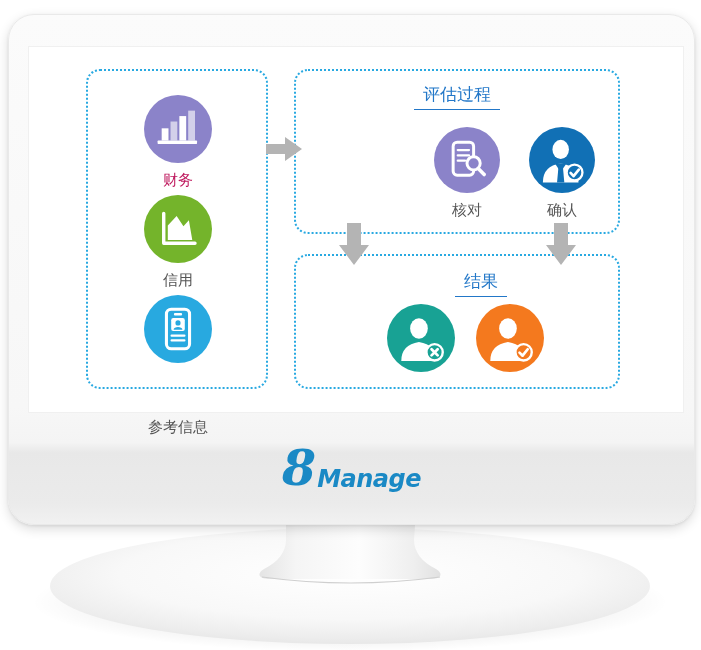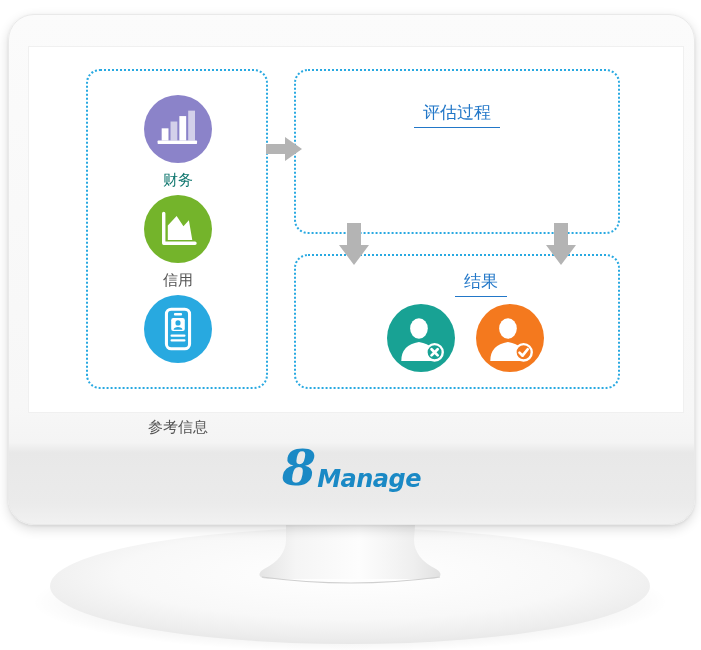--- a/index.html
+++ b/index.html
@@ -12,21 +12,21 @@
          background:linear-gradient(180deg,#fbfbfb 0%,#f7f7f7 77%,#f4f4f4 84%,#e8e8e8 86%,#ebebeb 96%,#f1f1f1 100%);
          border:1px solid #e9e9e9;
          box-shadow:0 4px 12px rgba(0,0,0,0.14),0 1px 3px rgba(0,0,0,0.08);}
   .screen{position:absolute;left:19px;top:31px;width:654px;height:365px;background:#ffffff;
           border:1px solid #f0f0f0;}
   
   .panel{position:absolute;border:2px dotted #29a9e1;border-radius:14px;box-sizing:border-box;}
   .panel-inputs{left:57px;top:22px;width:182px;height:320px;}
   .panel-process{left:265px;top:22px;width:326px;height:165px;}
   .panel-result{left:265px;top:207px;width:326px;height:135px;}
-  .panel-title{text-align:center;margin-top:30px;font-size:17px;}
+  .panel-title{text-align:center;margin-top:12px;font-size:17px;}
   .panel-title span{display:inline-block;border-bottom:1.6px solid;padding:0 9px 3px;}
   
   .node{position:absolute;display:flex;flex-direction:column;align-items:center;width:100px;}
   .node svg.ci{display:block;}
   .node-label{margin-top:8px;font-size:15px;white-space:nowrap;}
   .arrow{position:absolute;z-index:5;}
   
   .logo-bar{position:absolute;left:0;top:424px;width:100%;height:52px;display:flex;
             justify-content:center;align-items:flex-end;}
   .logo8{font-family:"DejaVu Serif","Liberation Serif",serif;font-style:italic;font-weight:bold;
@@ -75,21 +75,21 @@
 
         <div class="node" style="left:40px;top:24px;">
           <svg class="ci" width="68" height="68" viewBox="0 0 100 100">
             <circle cx="50" cy="50" r="50" fill="#8b83c9"></circle>
             <rect x="20" y="67" width="58" height="5" rx="1" fill="#ffffff"></rect>
             <rect x="26" y="49" width="10" height="18" fill="#ffffff"></rect>
             <rect x="39" y="39" width="10" height="28" fill="rgba(255,255,255,0.62)"></rect>
             <rect x="52" y="31" width="10" height="36" fill="#ffffff"></rect>
             <rect x="65" y="23" width="10" height="44" fill="rgba(255,255,255,0.62)"></rect>
           </svg>
-          <div class="node-label" style="color: #0f766e;">财务</div>
+          <div class="node-label" style="color: #be185d;">财务</div>
         </div>
 
         <div class="node" style="left:40px;top:124px;">
           <svg class="ci" width="68" height="68" viewBox="0 0 100 100">
             <circle cx="50" cy="50" r="50" fill="#74b42b"></circle>
             <path d="M29 27 L29 71 L75 71" fill="none" stroke="#ffffff" stroke-width="5" stroke-linecap="round" stroke-linejoin="round"></path>
             <polygon points="35,66 35,45 48,31 58,46 66,37 71,66" fill="#ffffff"></polygon>
           </svg>
           <div class="node-label" style="color: rgb(85, 85, 85);">信用</div>
         </div>
@@ -112,21 +112,45 @@
       <svg class="arrow" style="left:237px;top:90px;" width="36" height="24" viewBox="0 0 36 24">
         <polygon points="0,7 19,7 19,0 36,12 19,24 19,17 0,17" fill="#b4b4b4"></polygon>
       </svg>
 
       <div class="panel panel-process">
         <div class="panel-title">
           <span style="color: rgb(34, 119, 200);">评估过程</span>
         </div>
 
 
+        <div class="node" style="left:121px;top:56px;">
+          <svg class="ci" width="66" height="66" viewBox="0 0 100 100">
+            <circle cx="50" cy="50" r="50" fill="#8b83c9"></circle>
+            <rect x="29" y="23" width="31" height="50" rx="6" fill="none" stroke="#ffffff" stroke-width="4.5"></rect>
+            <line x1="36" y1="35" x2="53" y2="35" stroke="#ffffff" stroke-width="3.5" stroke-linecap="round"></line>
+            <line x1="36" y1="43" x2="53" y2="43" stroke="#ffffff" stroke-width="3.5" stroke-linecap="round"></line>
+            <line x1="36" y1="51" x2="47" y2="51" stroke="#ffffff" stroke-width="3.5" stroke-linecap="round"></line>
+            <circle cx="60" cy="55" r="10" stroke="#ffffff" stroke-width="4.5" fill="#8b83c9"></circle>
+            <line x1="67" y1="63" x2="76" y2="72" stroke="#ffffff" stroke-width="5.5" stroke-linecap="round"></line>
+          </svg>
+          <div class="node-label" style="color: rgb(85, 85, 85);">核对</div>
+        </div>
 
+        <div class="node" style="left:216px;top:56px;">
+          <svg class="ci" width="66" height="66" viewBox="0 0 100 100">
+            <circle cx="50" cy="50" r="50" fill="#1170b5"></circle>
+            <ellipse cx="48" cy="34" rx="12.5" ry="14.5" fill="#ffffff"></ellipse>
+            <path d="M21 84 Q21 59 48 55 Q75 59 75 84 Z" fill="#ffffff"></path>
+            <polygon points="39,55 57,55 48,68" fill="#1170b5"></polygon>
+            <polygon points="44.5,62 51.5,62 53.5,84 42.5,84" fill="#1170b5"></polygon>
+            <circle cx="69" cy="69" r="12" stroke="#ffffff" stroke-width="3.5" fill="#1170b5"></circle>
+            <polyline points="63,69.5 67.5,74.5 75.5,64.5" fill="none" stroke="#ffffff" stroke-width="4" stroke-linecap="round" stroke-linejoin="round"></polyline>
+          </svg>
+          <div class="node-label" style="color: rgb(85, 85, 85);">确认</div>
+        </div>
       </div>
 
       <svg class="arrow" style="left:310px;top:176px;" width="30" height="42" viewBox="0 0 30 42">
         <polygon points="8,0 22,0 22,22 30,22 15,42 0,22 8,22" fill="#b4b4b4"></polygon>
       </svg>
       <svg class="arrow" style="left:517px;top:176px;" width="30" height="42" viewBox="0 0 30 42">
         <polygon points="8,0 22,0 22,22 30,22 15,42 0,22 8,22" fill="#b4b4b4"></polygon>
       </svg>
 
       <div class="panel panel-result">

